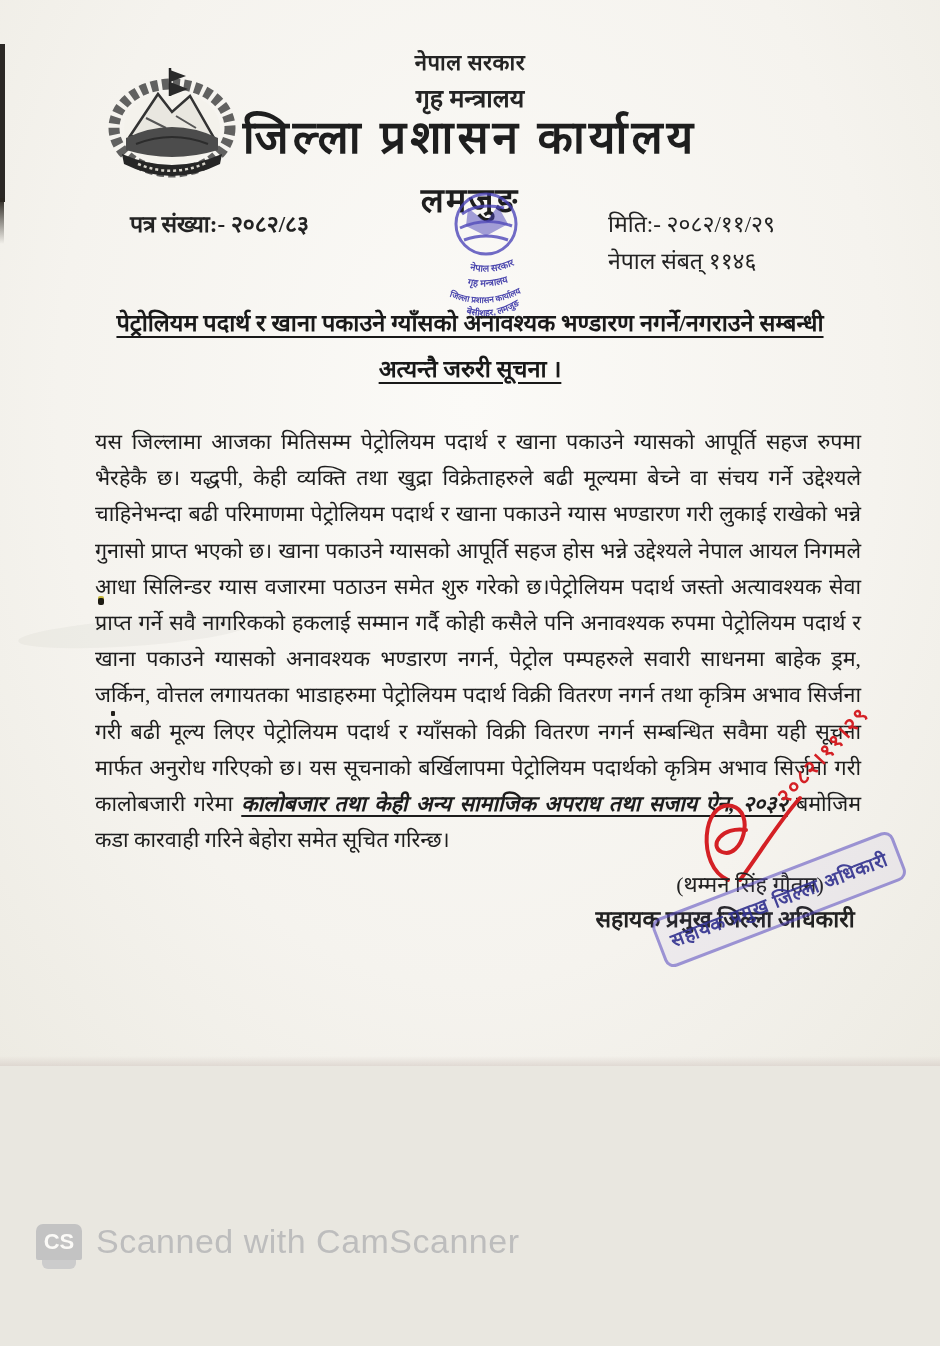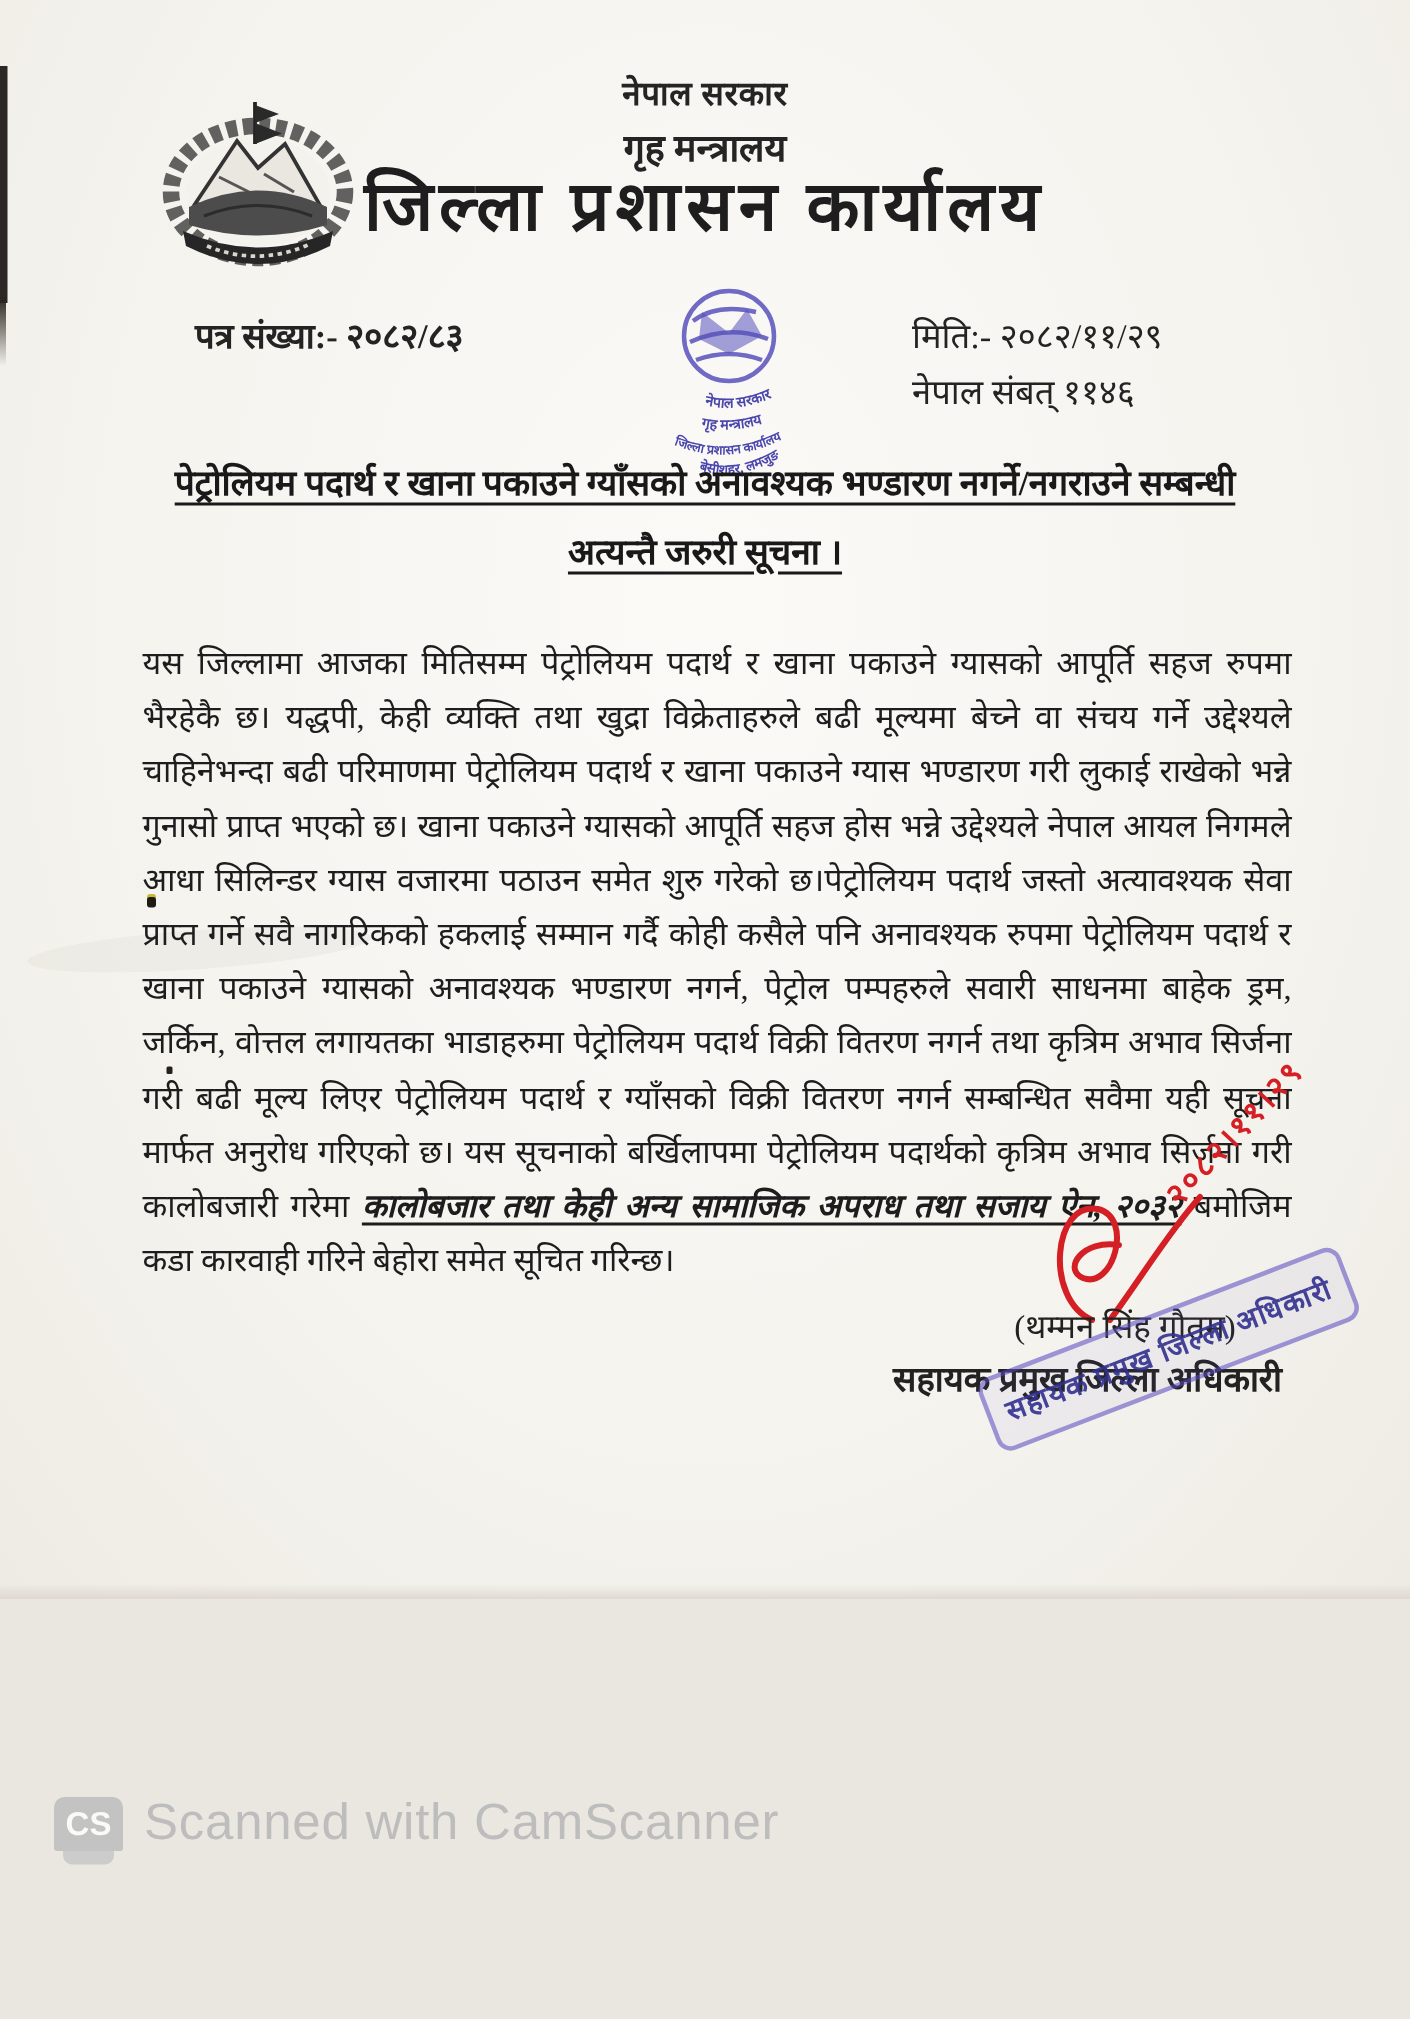--- a/index.html
+++ b/index.html
@@ -59,21 +59,21 @@
   .office-stamp{
     position:absolute;left:668px;top:918px;width:252px;height:46px;
     border:3px solid rgba(88,74,192,.55);border-radius:10px;
     transform:rotate(-21deg);transform-origin:left bottom;
     display:flex;align-items:center;justify-content:center;
     background:rgba(120,108,220,.06);
   }
   .office-stamp span{font-size:19px;font-weight:bold;color:#31318f;letter-spacing:1px;opacity:.9;}
 
   
-  .footer{position:absolute;left:0;top:1188px;width:100%;height:88px;}
+  .footer{position:absolute;left:0;top:1214px;width:100%;height:88px;}
   .cs-box{position:absolute;left:36px;top:10px;width:46px;height:36px;background:#c3c3c3;border-radius:7px 7px 2px 2px;
     display:flex;align-items:center;justify-content:center;color:#fbfaf7;font-family:"Liberation Sans",sans-serif;font-weight:bold;font-size:22px;}
   .cs-tab{position:absolute;left:42px;top:46px;width:34px;height:9px;background:#cccccc;border-radius:0 0 6px 6px;}
   .footer-text{position:absolute;left:96px;top:8px;font-family:"Liberation Sans",sans-serif;font-size:34px;color:#bdbdbd;letter-spacing:.5px;}
 </style>
 </head>
 <body>
 
 <div class="page">
 
@@ -95,20 +95,21 @@
       <path d="M20,72 Q66,50 112,72 L112,84 Q66,98 20,84 Z" fill="#4c4c4c"></path>
       <path d="M30,78 Q66,64 102,78" stroke="#2c2c2c" stroke-width="2" fill="none"></path>
       <path d="M16,88 Q66,110 116,88 L114,98 Q66,122 18,98 Z" fill="#262626"></path>
       <path d="M32,98 Q66,112 100,97" stroke="#d9d6cd" stroke-width="2.5" stroke-dasharray="3 3" fill="none"></path>
     </svg>
   </div>
 
   <div class="hdr-gov">नेपाल सरकार</div>
   <div class="hdr-ministry">गृह मन्त्रालय</div>
   <div class="hdr-office">जिल्ला प्रशासन कार्यालय</div>
+  <div class="hdr-district">लमजुङ</div>
 
   <div class="round-stamp">
     <svg viewBox="0 0 128 138" width="128" height="138">
       <g stroke="#4a43b8" fill="none" stroke-width="3" opacity="0.85">
         <circle cx="58" cy="36" r="30"></circle>
         <path d="M34,26 Q50,14 76,20"></path>
         <path d="M32,40 Q58,28 84,38"></path>
         <path d="M36,52 Q58,44 80,52"></path>
       </g>
       <path d="M40,20 L58,34 L70,18 L80,36 L58,48 L38,38 Z" fill="#4a43b8" opacity="0.55"></path>

